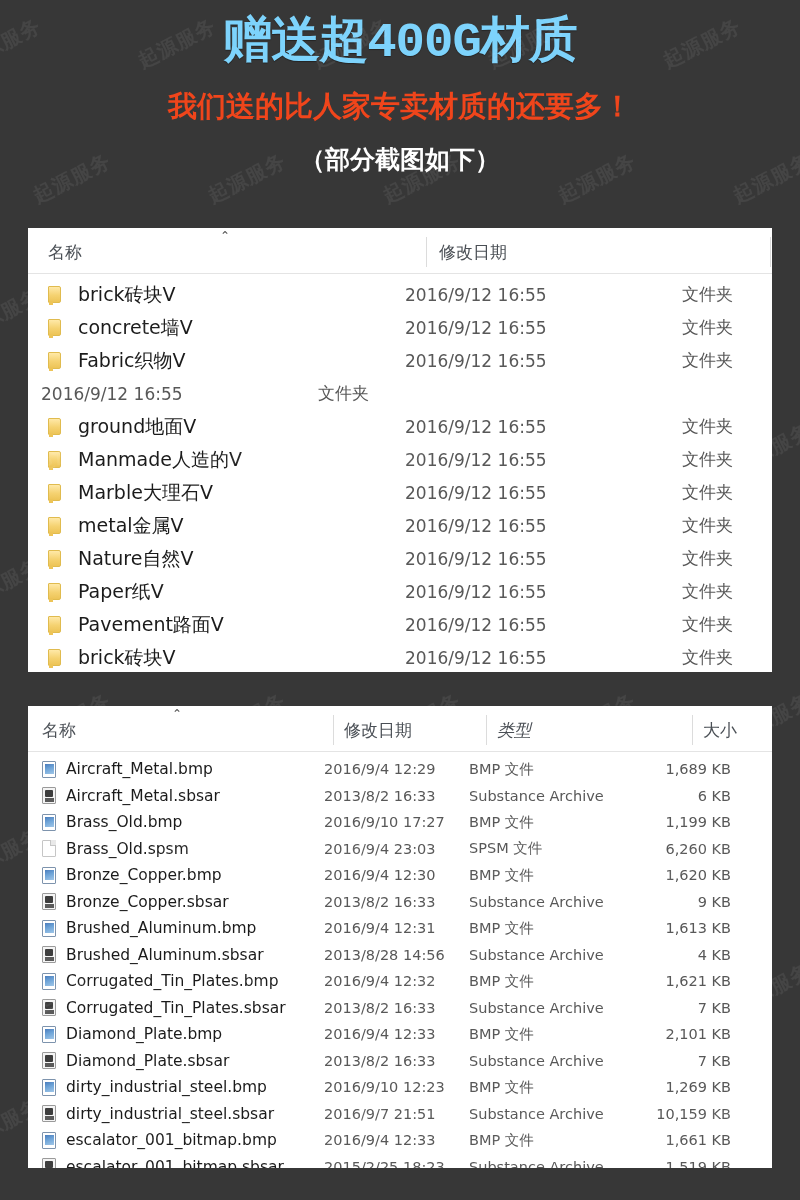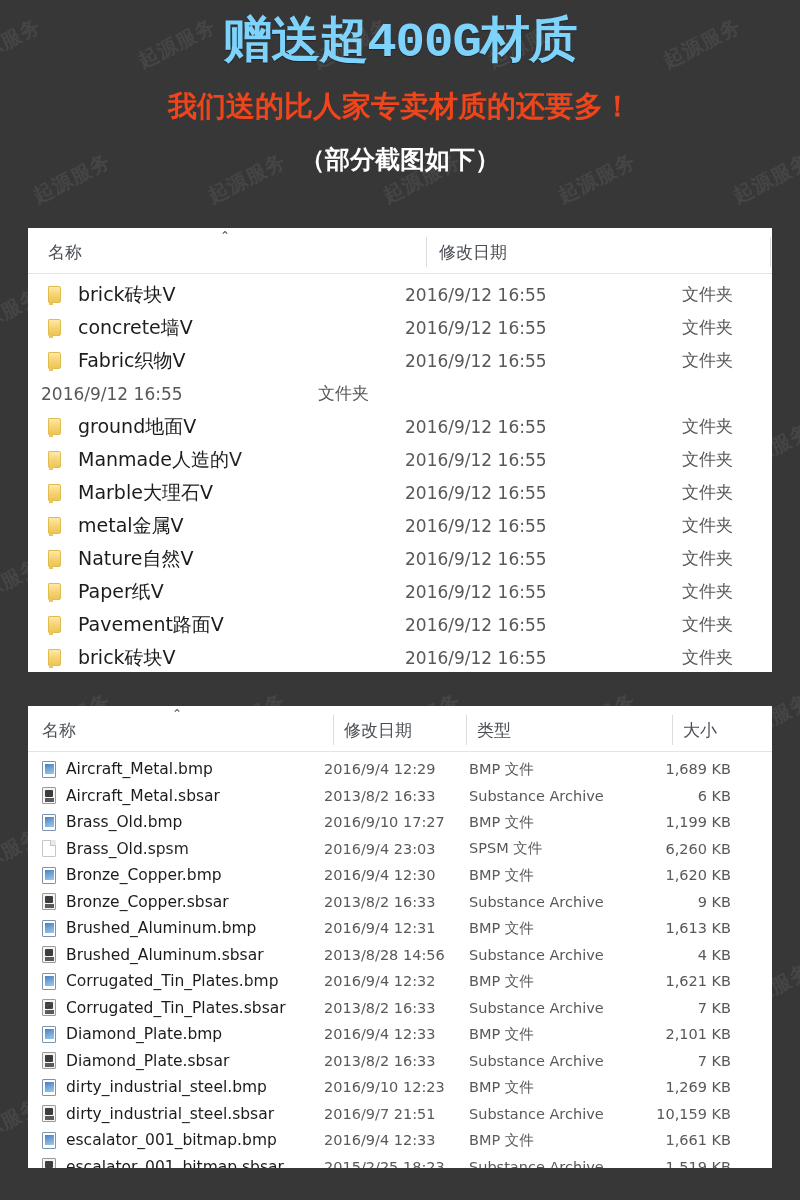--- a/index.html
+++ b/index.html
@@ -154,21 +154,21 @@
   #explorer-folders .h-date { margin-left: 344px; padding-left: 13px; }
   #explorer-folders .h-type { margin-left: 263px; padding-left: 14px; }
 
   
   #explorer-files .c-name { width: 285px; padding-left: 14px; }
   #explorer-files .c-date { width: 145px; padding-left: 11px; }
   #explorer-files .c-type { width: 172px; padding-left: 11px; }
   #explorer-files .c-size { width: 130px; padding-right: 29px; text-align: right; }
   #explorer-files .h-name { padding-left: 14px; }
   #explorer-files .h-date { margin-left: 257px; padding-left: 11px; }
-  #explorer-files .h-type { margin-left: 54px; padding-left: 11px; }
+  #explorer-files .h-type { margin-left: 74px; padding-left: 11px; font-style: italic; }
   #explorer-files .h-size { margin-left: 161px; padding-left: 11px; }
 
   
   .icon-slot {
     width: 30px;
     display: inline-flex;
     align-items: center;
     flex: 0 0 auto;
   }
   #explorer-files .icon-slot { width: 24px; }

